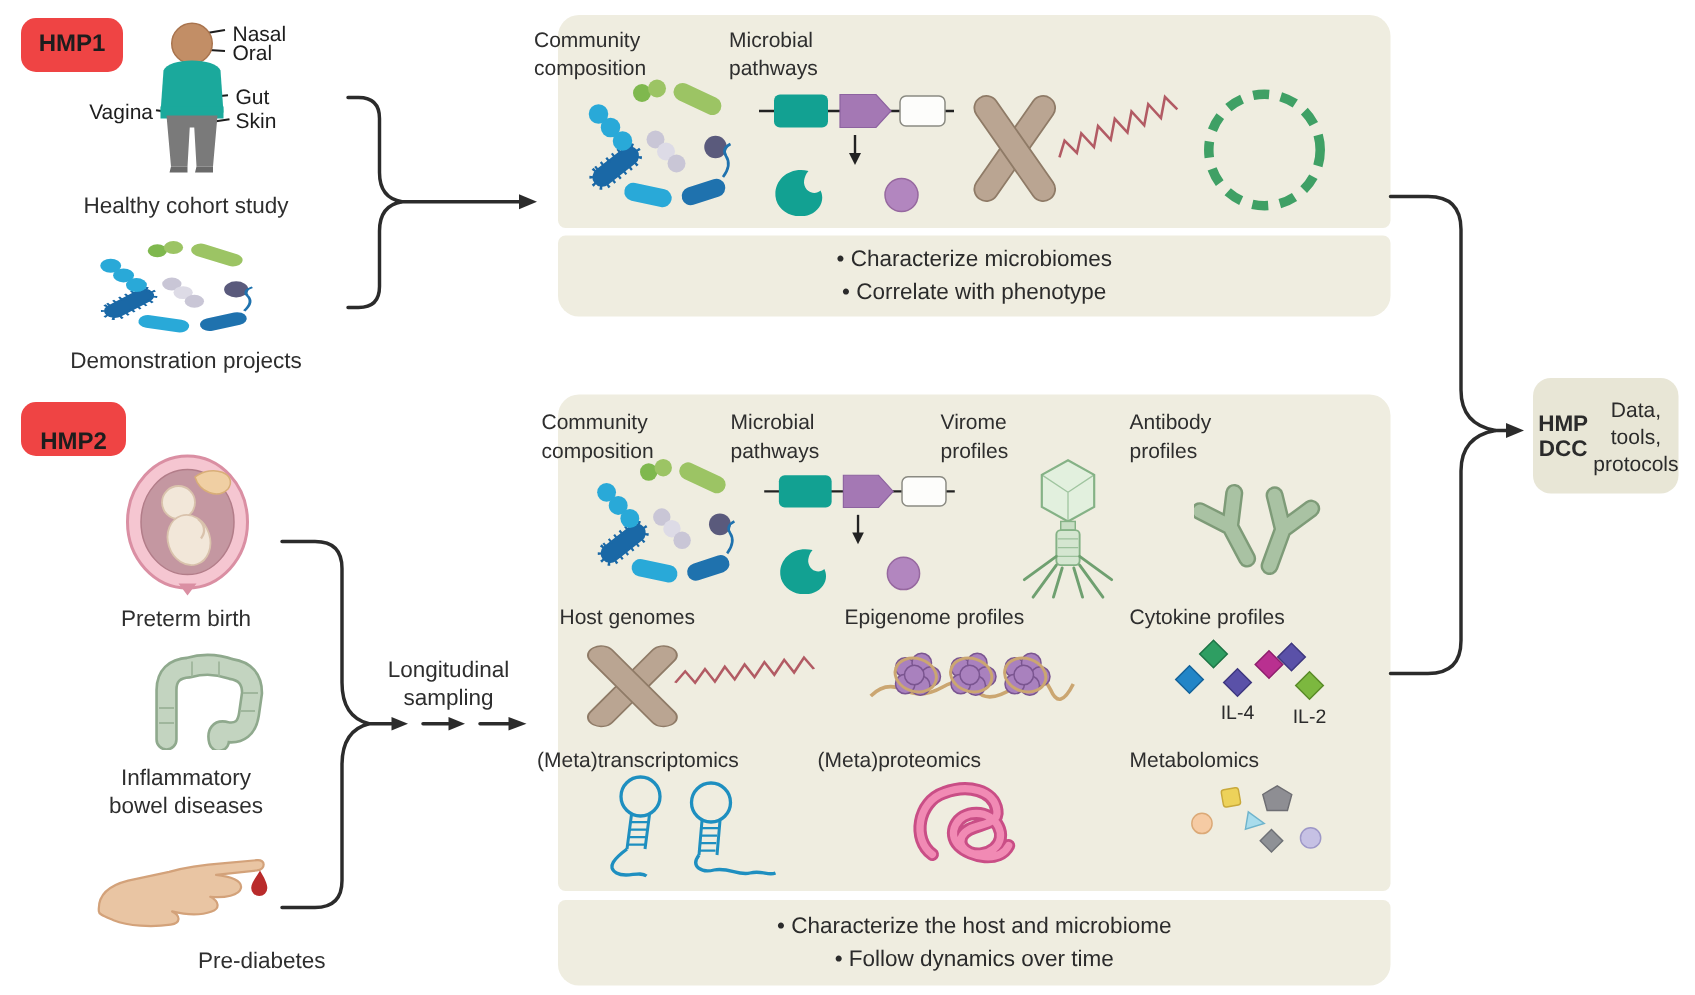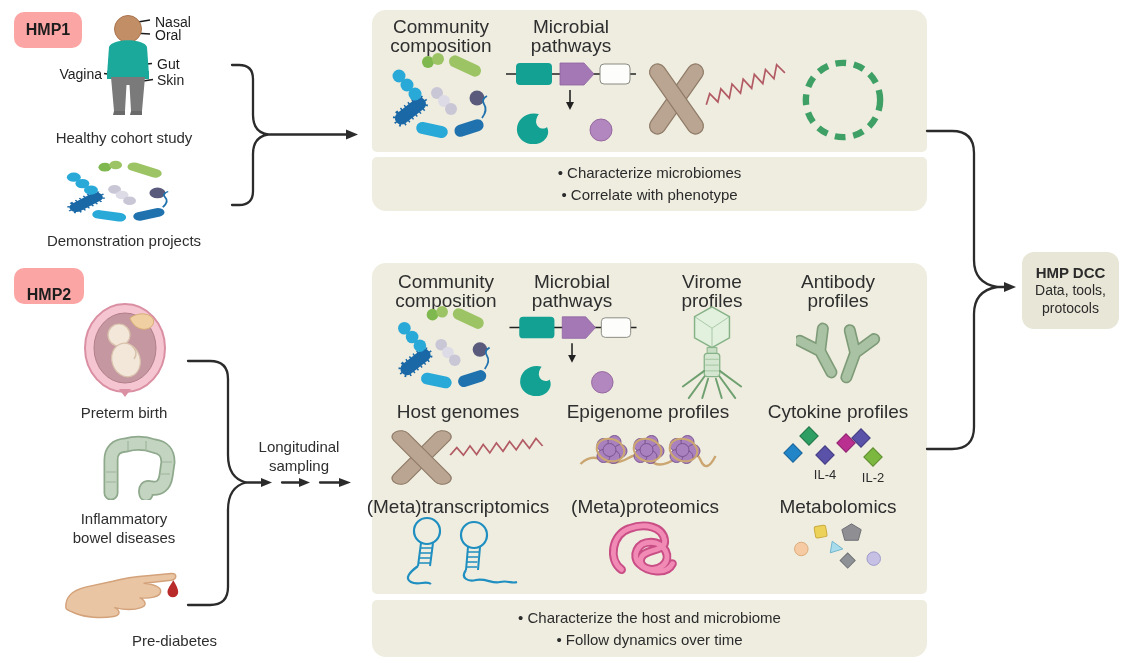--- a/index.html
+++ b/index.html
@@ -1,27 +1,27 @@
 <!DOCTYPE html>
 <html><head>
 <meta charset="utf-8">
 <style>
   html,body{margin:0;padding:0;background:#ffffff;}
   body{font-family:"Liberation Sans",sans-serif;color:#2b2b2b;}
   .stage{position:relative;width:1130px;height:663px;background:#fff;overflow:hidden;}
   .panel{position:absolute;background:#EFEDE0;}
   .card-top{border-radius:14px 14px 5px 5px;}
   .card-bottom{border-radius:5px 5px 14px 14px;}
-  .badge{position:absolute;background:#fca5a5;border-radius:10px;display:flex;align-items:center;justify-content:center;font-weight:bold;font-size:16px;color:#1d1d1d;}
-  .col-label{position:absolute;transform:translateX(-50%);width:170px;text-align:center;font-size:19px;line-height:19px;white-space:pre-line;color:#2e2e2e;}
+  .badge{position:absolute;background:#ef4444;border-radius:10px;display:flex;align-items:center;justify-content:center;font-weight:bold;font-size:16px;color:#1d1d1d;}
+  .col-label{position:absolute;transform:translateX(-50%);width:170px;font-size:14px;line-height:19px;white-space:pre-line;color:#2e2e2e;}
   .caption{position:absolute;transform:translateX(-50%);width:190px;text-align:center;font-size:15px;line-height:19px;white-space:pre-line;color:#2e2e2e;}
   .site-label{position:absolute;font-size:14px;color:#1d1d1d;}
   .goals{position:absolute;display:flex;flex-direction:column;align-items:center;justify-content:center;font-size:15px;line-height:22px;color:#2b2b2b;}
   .goals div{text-align:center;}
-  .dcc-box{position:absolute;background:#E8E6D6;border-radius:12px;display:flex;flex-direction:column;align-items:center;justify-content:center;text-align:center;}
+  .dcc-box{position:absolute;background:#E8E6D6;border-radius:12px;display:flex;flex-direction:row;align-items:center;justify-content:center;text-align:center;}
   .dcc-title{font-weight:bold;font-size:15px;}
   .dcc-sub{font-size:14px;line-height:18px;white-space:pre-line;}
   .icon{position:absolute;}
   svg{display:block;}
   .overlay{position:absolute;left:0;top:0;pointer-events:none;}
 </style>
 </head>
 <body>
 
 <div class="stage">

